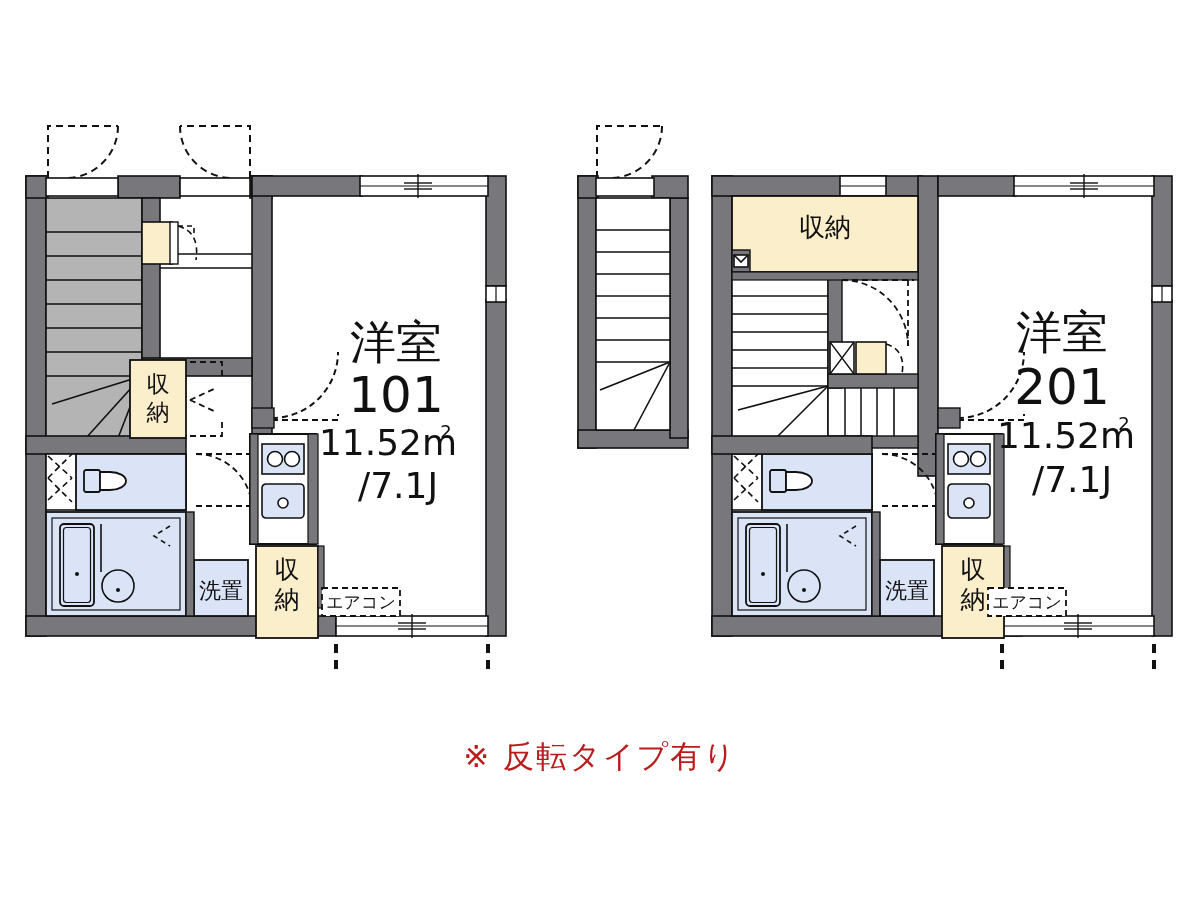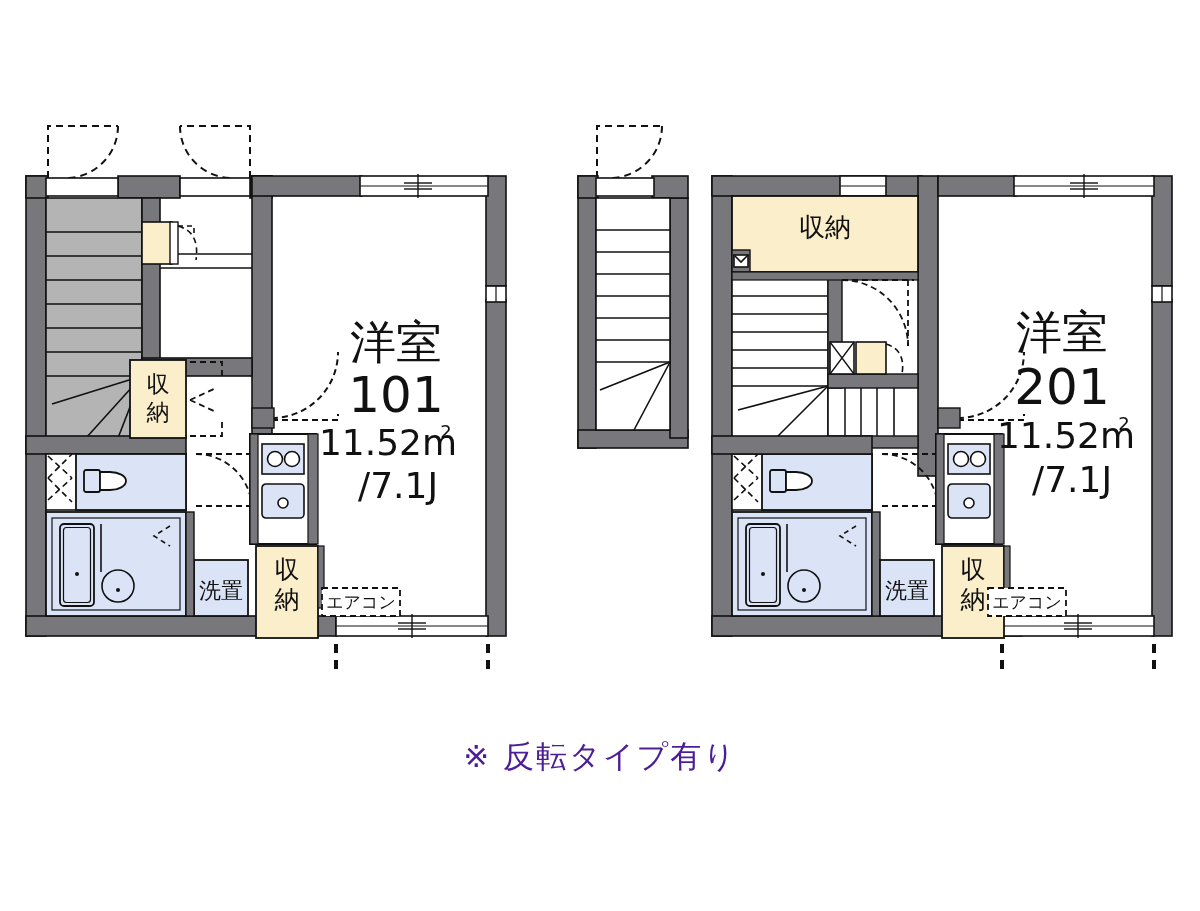--- a/index.html
+++ b/index.html
@@ -1,21 +1,21 @@
 <!DOCTYPE html>
 <html><head>
 <meta charset="utf-8">
 <style>
   html,body{margin:0;padding:0;background:#ffffff;}
   body{width:1200px;height:911px;font-family:"Liberation Sans","DejaVu Sans",sans-serif;overflow:hidden;}
   #stage{position:relative;width:1200px;height:911px;background:#fff;}
   svg{display:block;}
   .note{
     position:absolute;left:0;top:736px;width:1200px;text-align:center;
-    font-size:31px;color:#4c1d95;letter-spacing:2px;
+    font-size:31px;color:#b91c1c;letter-spacing:2px;
     font-family:"DejaVu Sans","Liberation Sans",sans-serif;
   }
   text{font-family:"DejaVu Sans","Liberation Sans",sans-serif;fill:#111;}
 </style>
 </head>
 <body>
 
 <div id="stage">
 
   <svg width="1200" height="911" viewBox="0 0 1200 911">

